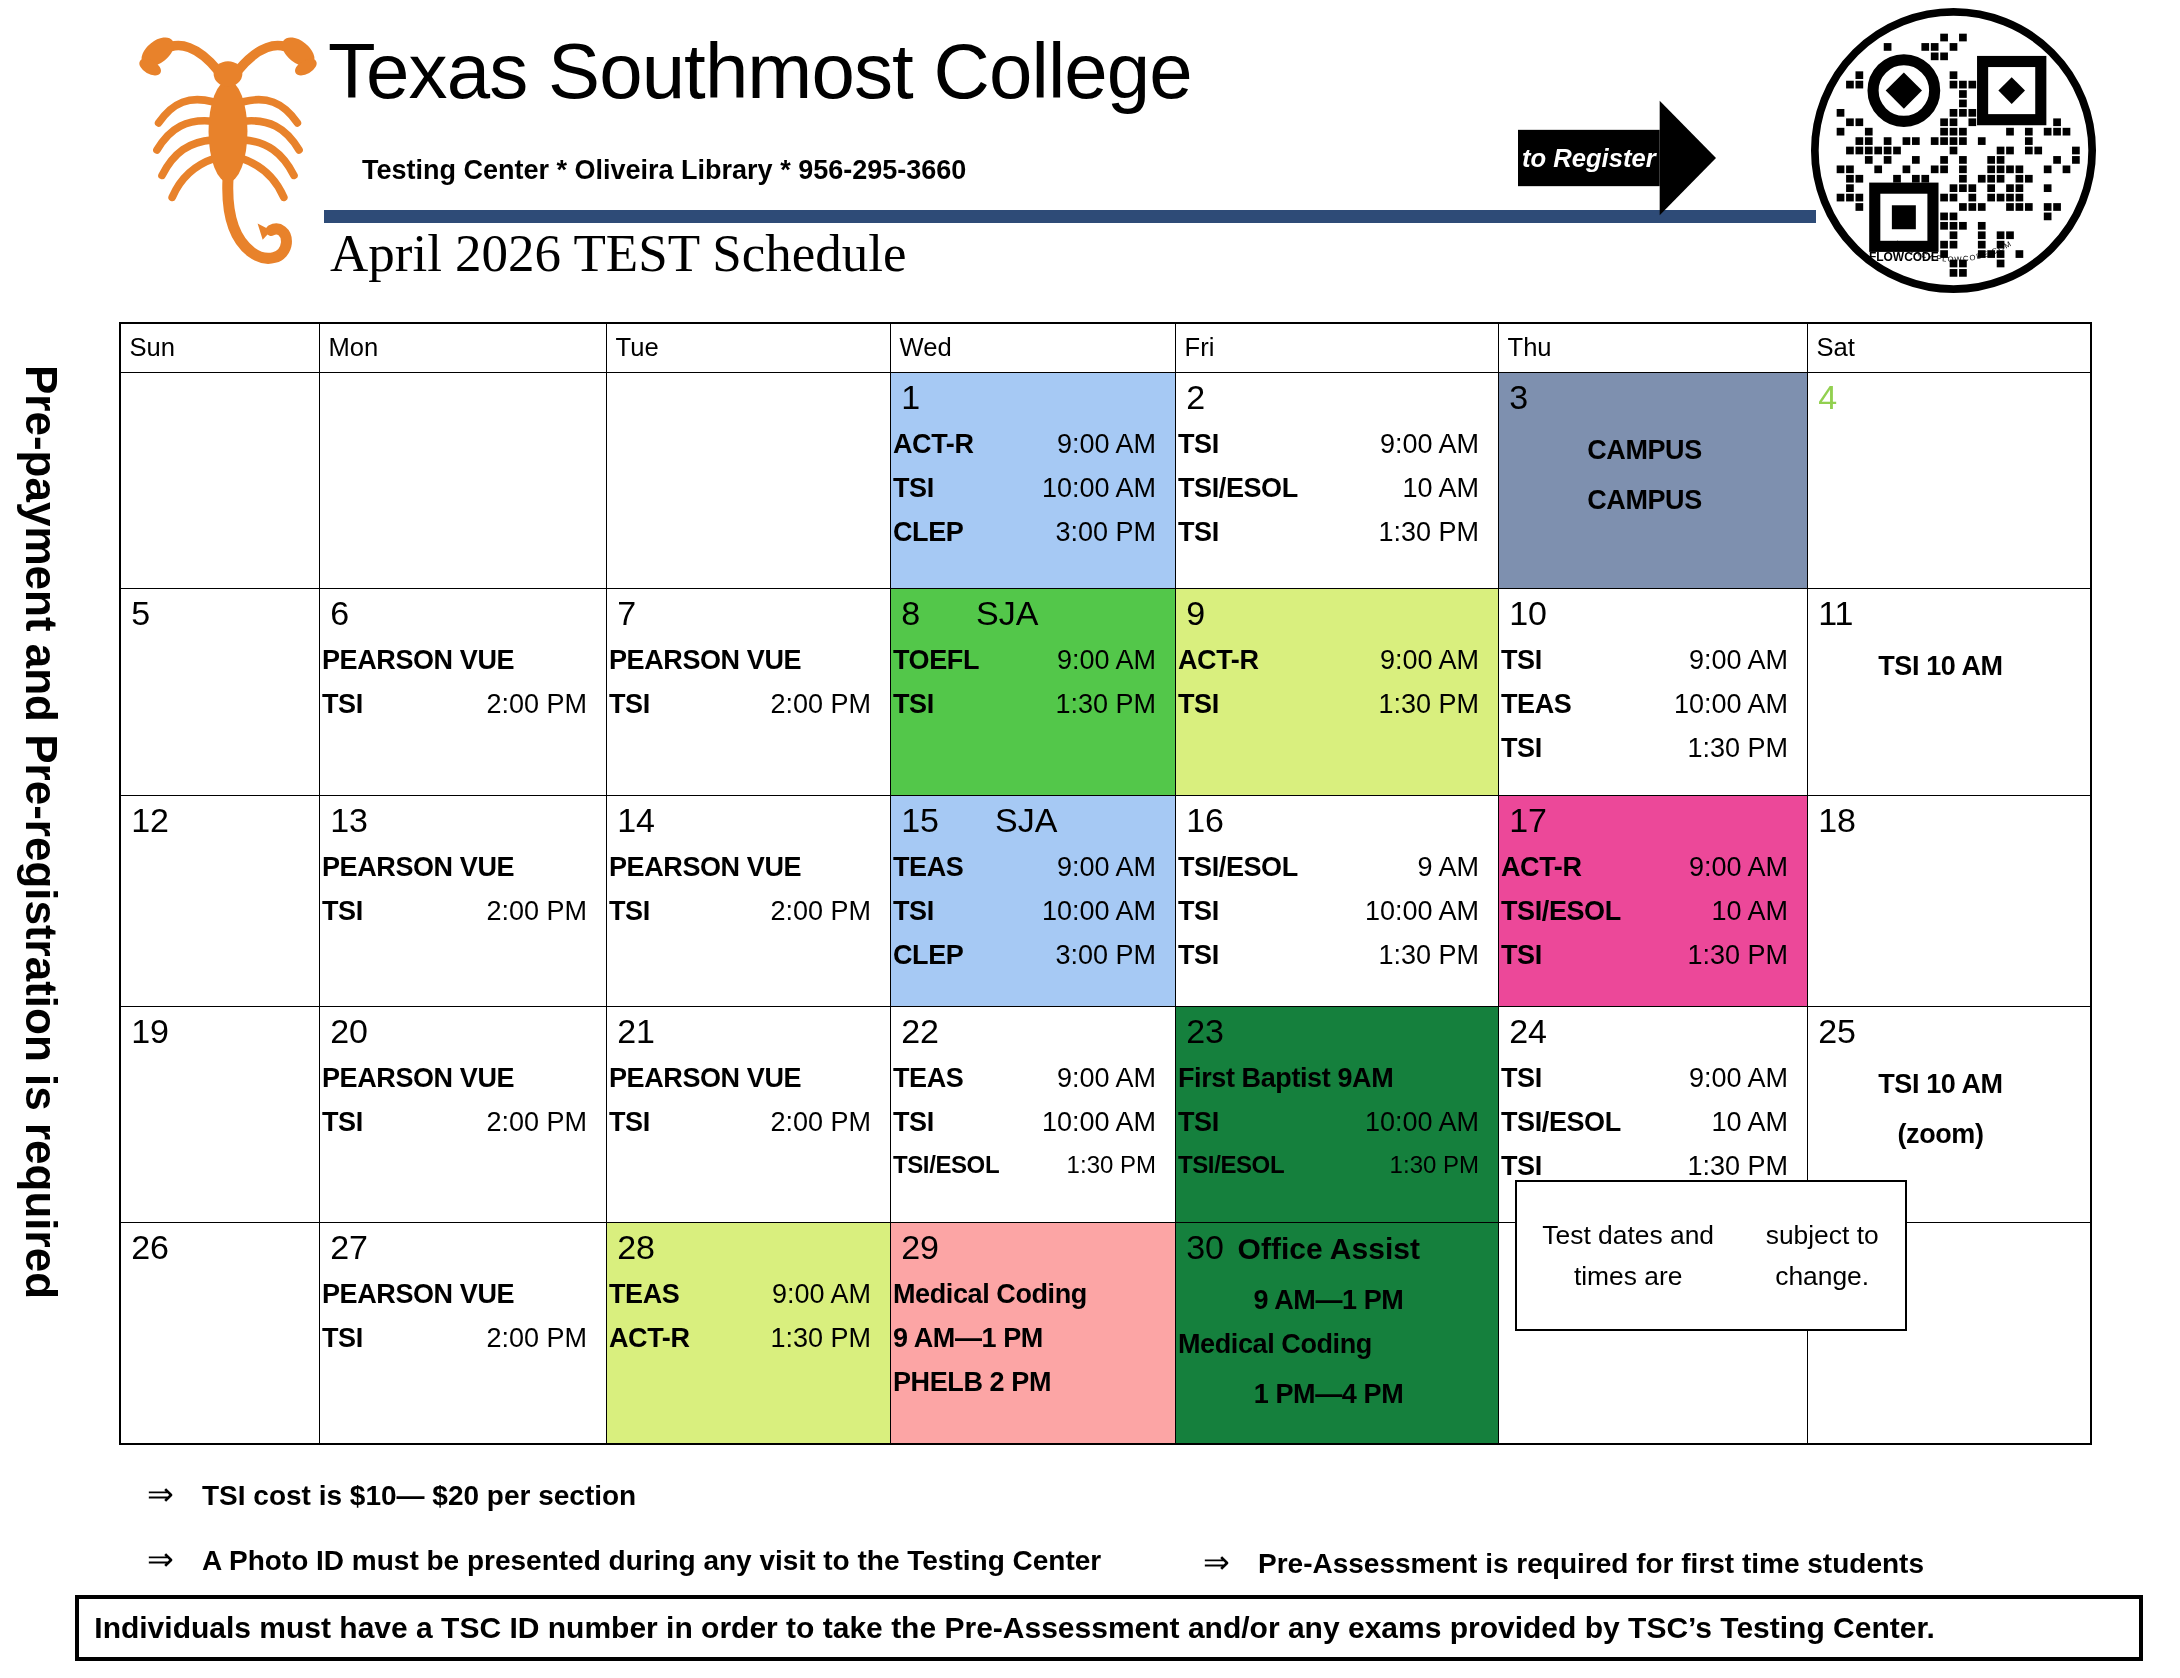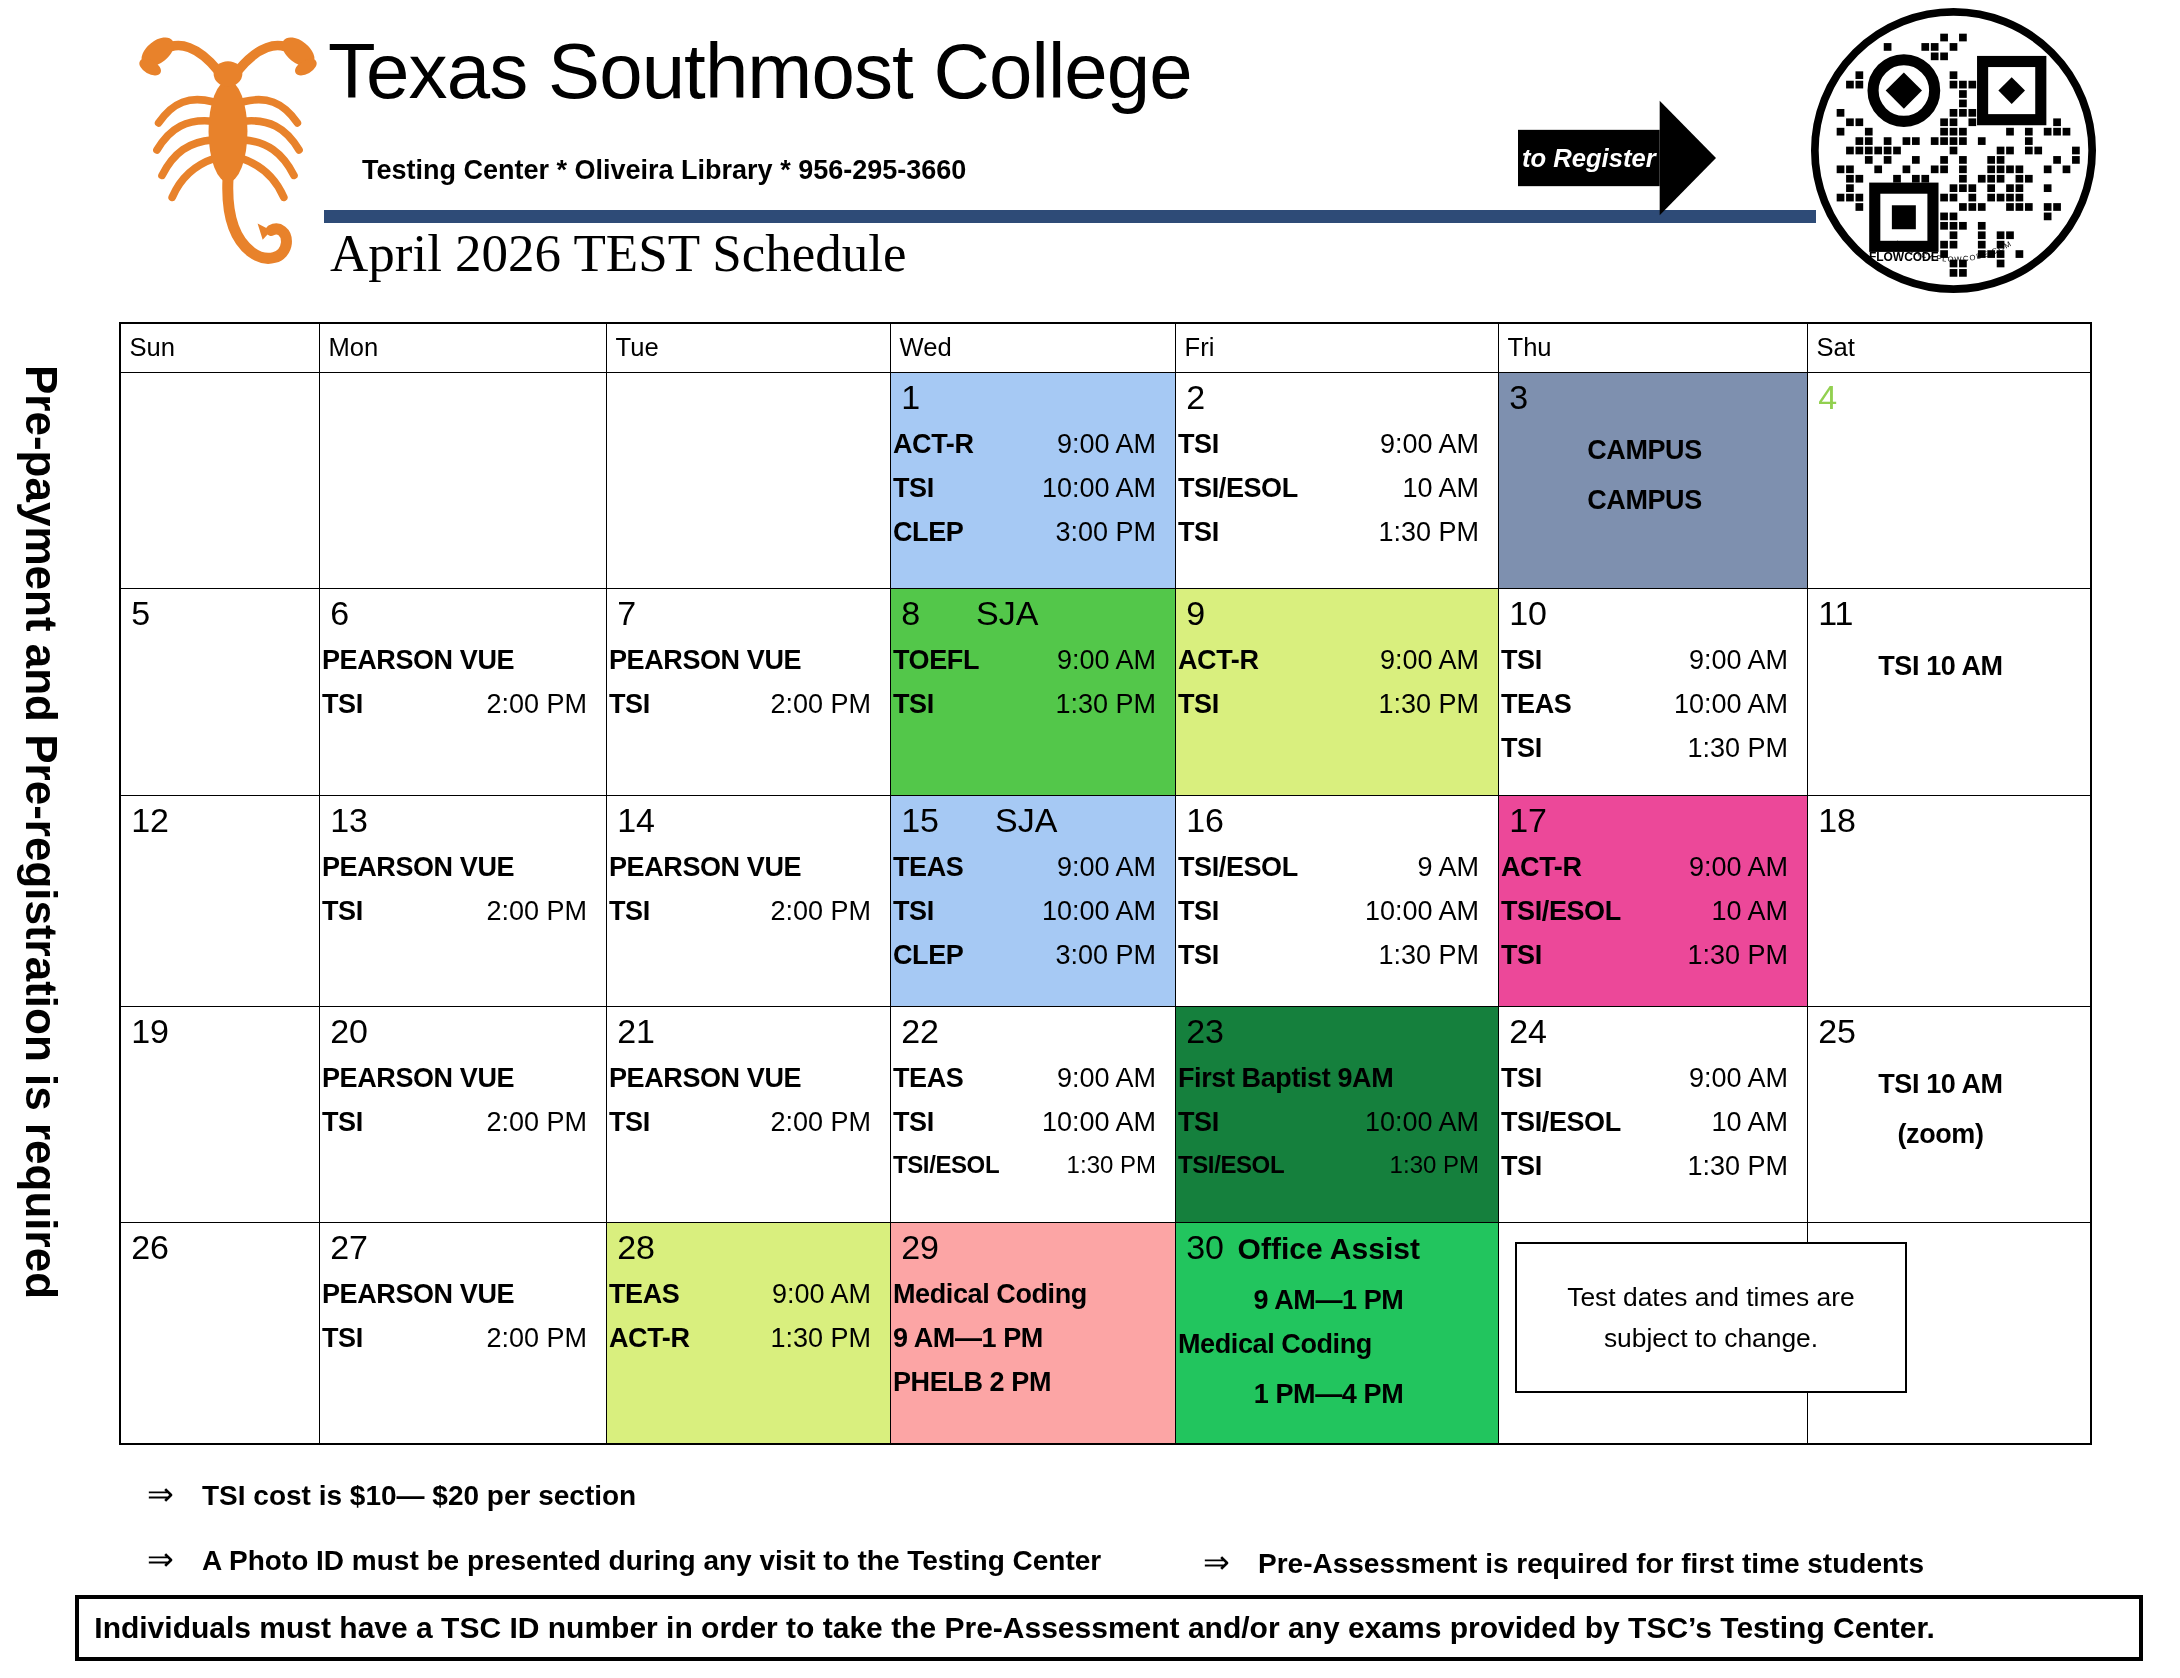--- a/index.html
+++ b/index.html
@@ -30,22 +30,22 @@
   .suffix-bold{font-weight:bold;margin-left:13.6px;font-size:30px;}
   .event{display:flex;justify-content:space-between;align-items:baseline;
          font-size:27px;padding:0 19px 0 2px;margin-top:14.5px;line-height:1.1;}
   .event .lab{font-weight:bold;letter-spacing:-0.4px;}
   .event.full{display:block;}
   .event.full.center{text-align:center;margin-top:20.4px;}
   .bold{font-weight:bold;letter-spacing:-0.4px;}
   .small{font-size:24px;}
 
   
-  #note-box{left:1515px;top:1242px;width:388px;height:147px;border:2.6px solid #000;background:#fff;
-      display:flex;flex-direction:column;justify-content:center;align-items:center;
+  #note-box{left:1515px;top:1180px;width:388px;height:147px;border:2.6px solid #000;background:#fff;
+      display:flex;flex-direction:row;justify-content:center;align-items:center;
       font-size:26.4px;line-height:1.55;text-align:center;}
 
   
   .footnote{font-size:28px;font-weight:bold;white-space:nowrap;}
   .footnote .bullet{display:inline-block;width:55px;font-size:32px;font-weight:normal;}
   #footnote-1{left:147px;top:1475px;}
   #footnote-2{left:147px;top:1540px;}
   #footnote-3{left:1203px;top:1543px;}
 
   
@@ -536,21 +536,21 @@
           <span class="lab">ACT-R</span>
           <span>1:30 PM</span>
         </div>
       </div>
       <div class="cell" style="background: #fca5a5;">
         <div class="date-row"><span>29</span></div>
         <div class="event full bold">Medical Coding</div>
         <div class="event full bold">9 AM—1 PM</div>
         <div class="event full bold">PHELB  2 PM</div>
       </div>
-      <div class="cell" style="background: #22c55e;">
+      <div class="cell" style="background: #15803d;">
         <div class="date-row"><span>30</span><span class="suffix-bold">Office Assist</span></div>
         <div class="event full center bold">9 AM—1 PM</div>
         <div class="event full bold">Medical Coding</div>
         <div class="event full center bold">1 PM—4 PM</div>
       </div>
       <div class="cell">
         <div class="date-row"><span></span></div>
       </div>
       <div class="cell">
         <div class="date-row"><span></span></div>

